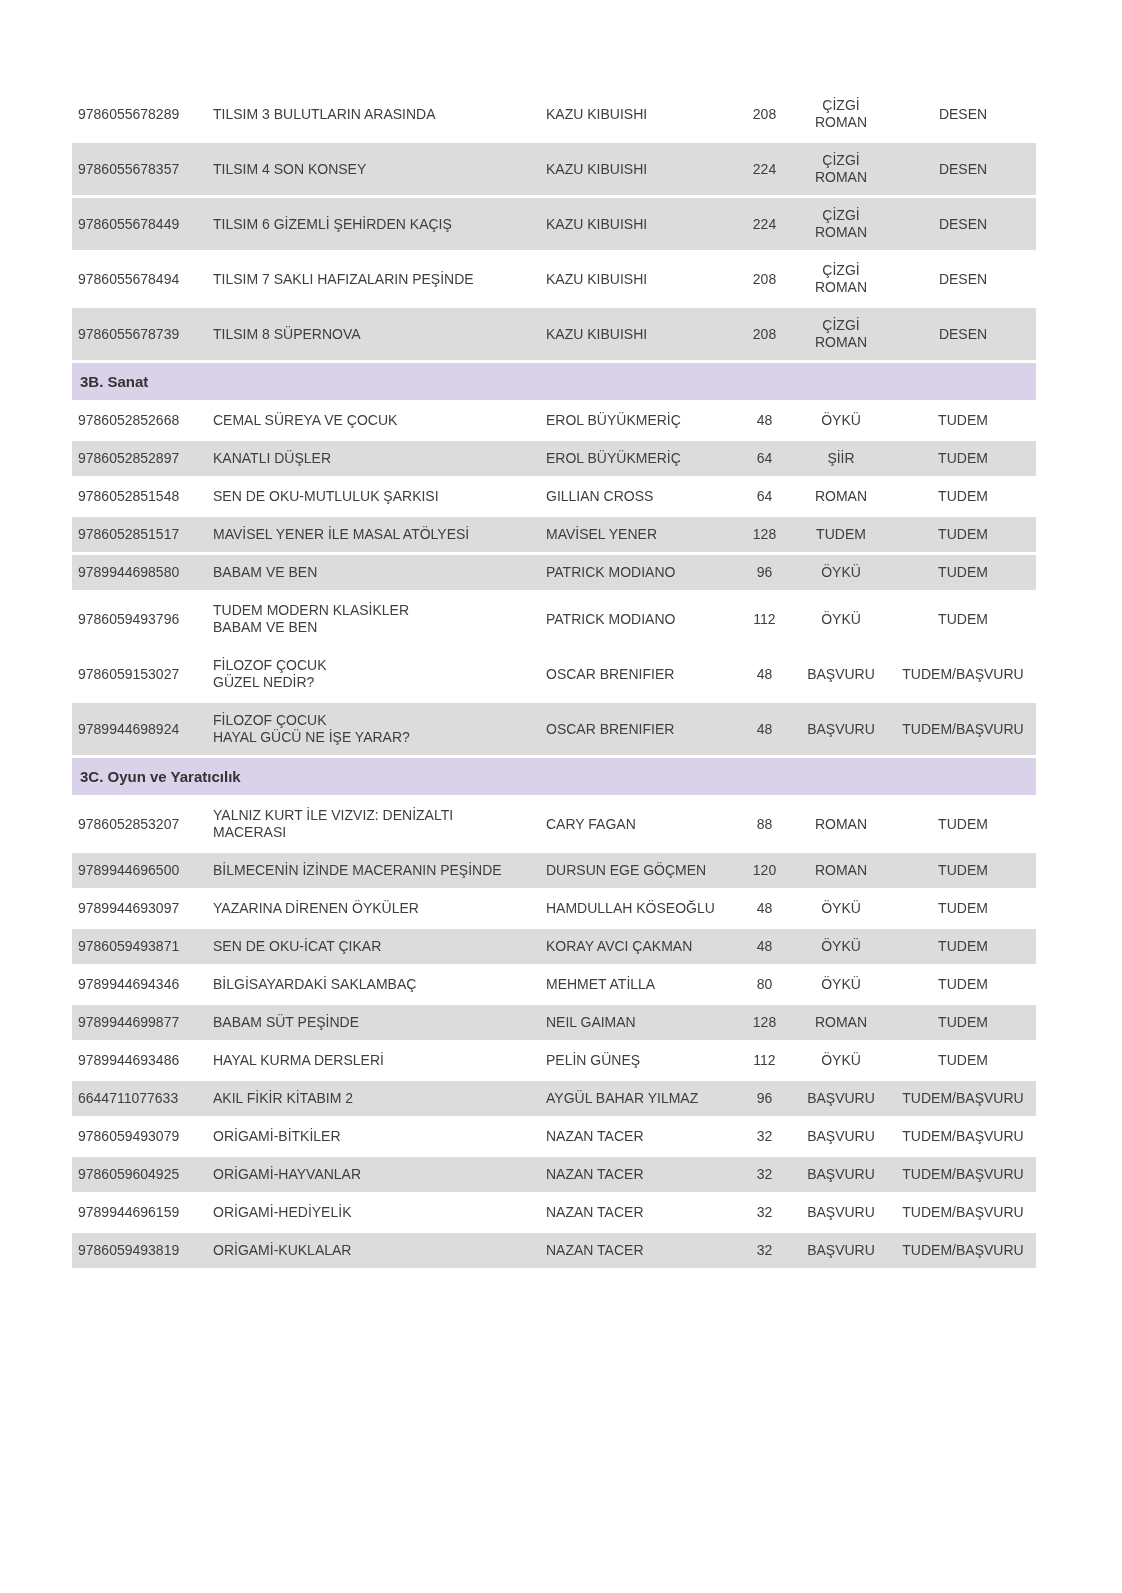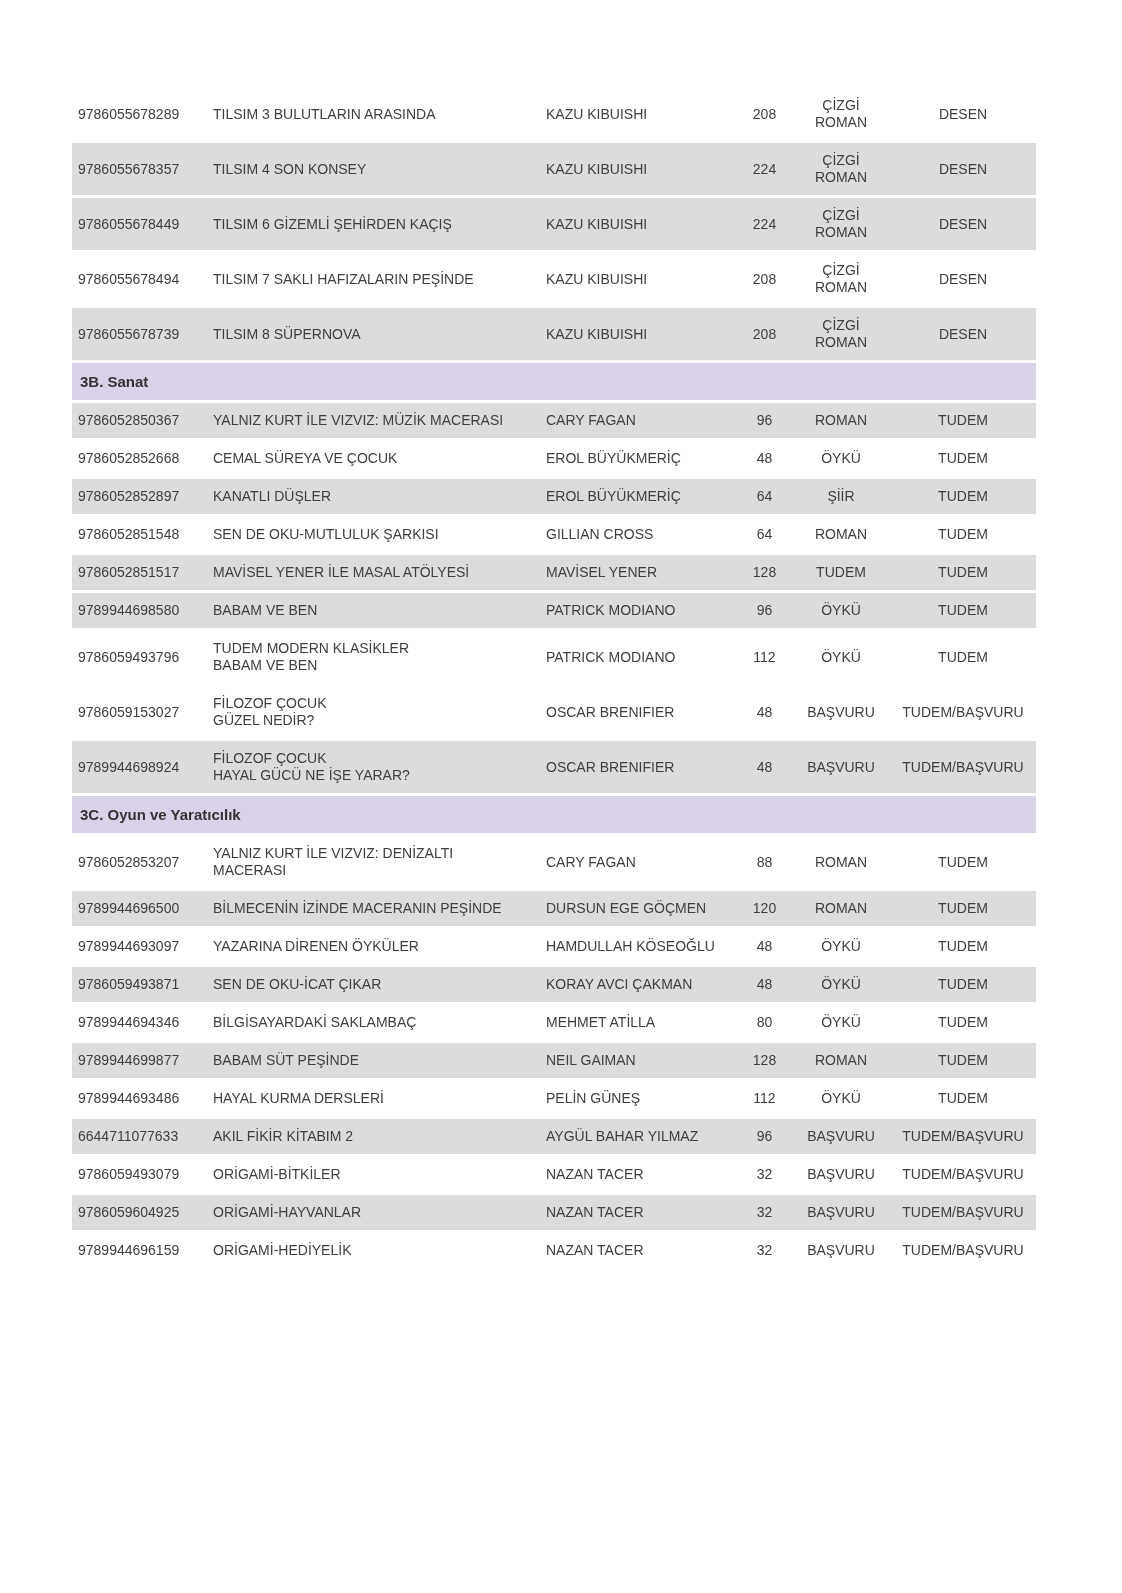--- a/index.html
+++ b/index.html
@@ -118,28 +118,20 @@
     <td class="c-title">TILSIM 8 SÜPERNOVA</td>
     <td class="c-author">KAZU KIBUISHI</td>
     <td class="c-pages">208</td>
     <td class="c-genre">ÇİZGİ
 ROMAN</td>
     <td class="c-publisher">DESEN</td>
   </tr>
         <tr class="section-row">
     <td colspan="6">3B. Sanat</td>
   </tr>
-        <tr class="shaded">
-    <td class="c-isbn">9786052850367</td>
-    <td class="c-title">YALNIZ KURT İLE VIZVIZ: MÜZİK MACERASI</td>
-    <td class="c-author">CARY FAGAN</td>
-    <td class="c-pages">96</td>
-    <td class="c-genre">ROMAN</td>
-    <td class="c-publisher">TUDEM</td>
-  </tr>
         <tr>
     <td class="c-isbn">9786052852668</td>
     <td class="c-title">CEMAL SÜREYA VE ÇOCUK</td>
     <td class="c-author">EROL BÜYÜKMERİÇ</td>
     <td class="c-pages">48</td>
     <td class="c-genre">ÖYKÜ</td>
     <td class="c-publisher">TUDEM</td>
   </tr>
         <tr class="shaded">
     <td class="c-isbn">9786052852897</td>

